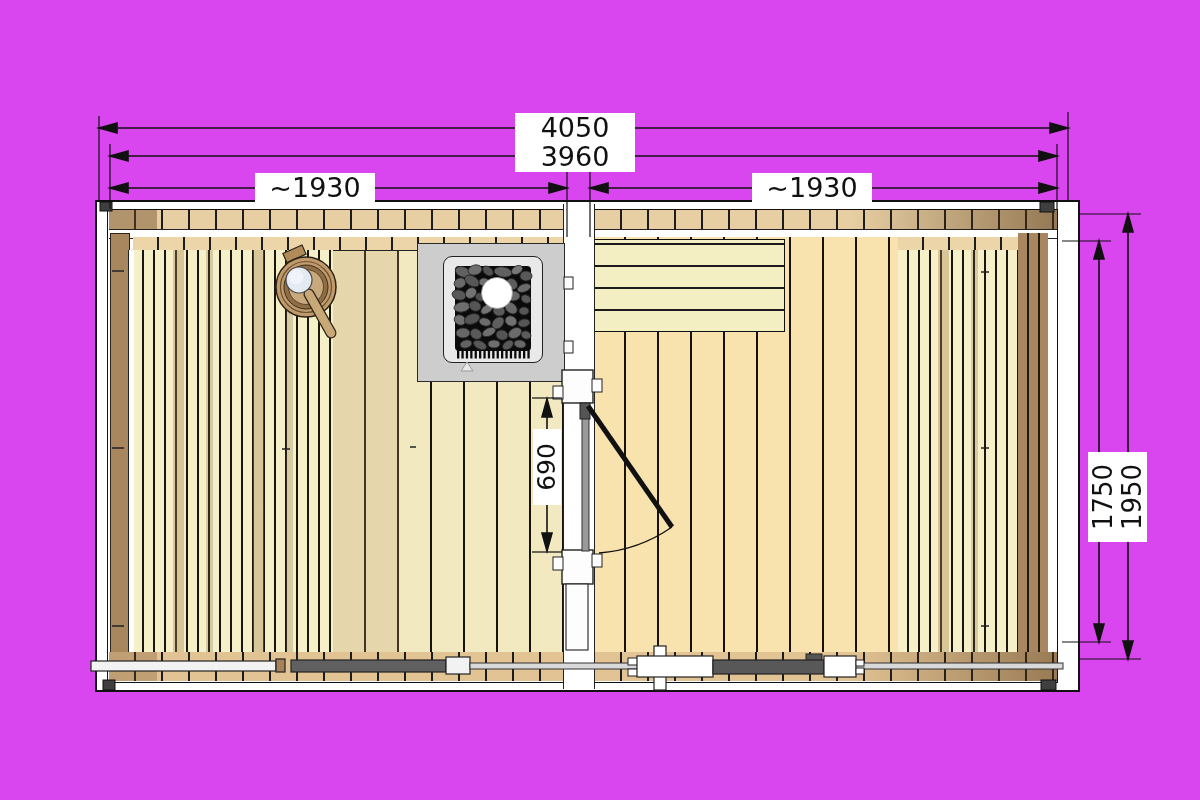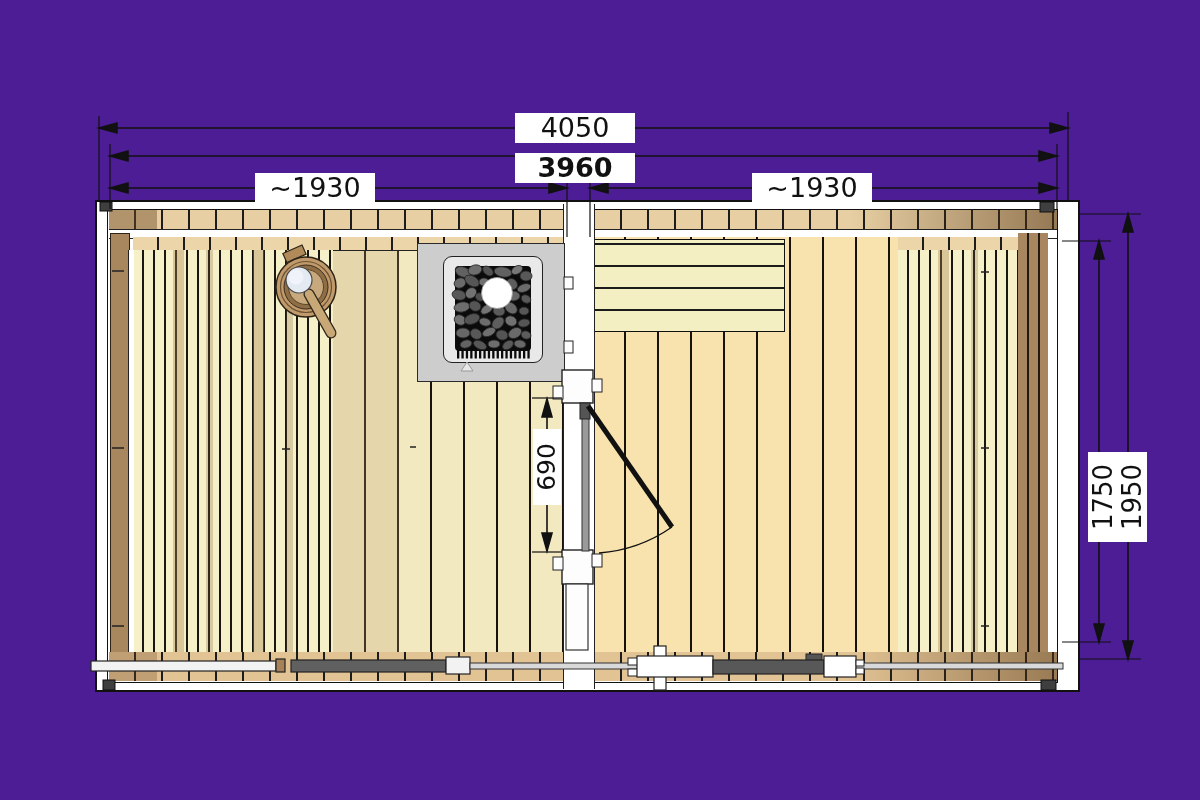--- a/index.html
+++ b/index.html
@@ -1,16 +1,16 @@
 <!DOCTYPE html>
 <html style="--floor: #F8E3AE; --floor_light: #F3E9C0; --wall_plank: #E8CFA3; --bench_slat: #F6F0C8; --side_wall: #A8875F; --stove_body: #CDCDCD; --stones: #0B0B0B; --ladle_cup: #E4EAF2; --bucket_wood: #C19A6B; --dimension_line: #111111;"><head>
 <meta charset="utf-8">
 <style>
   html,body{margin:0;padding:0;background:#fff;}
-  #canvas{position:relative;width:1200px;height:800px;background:#4c1d95;overflow:hidden;
+  #canvas{position:relative;width:1200px;height:800px;background:#d946ef;overflow:hidden;
           font-family:"DejaVu Sans","Liberation Sans",sans-serif;color:#111;}
   .abs{position:absolute;}
   
   #outer-frame{left:95px;top:200px;width:981px;height:488px;border:2px solid #111;background:#fff;}
   #inner-frame{left:107px;top:209px;width:949px;height:472px;border:1.5px solid #111;background:#fff;}
   
   .row1{left:109px;top:210px;width:948px;height:19px;
         background:repeating-linear-gradient(90deg,#E8CFA3 0 25px,#1c1c1c 25px 27px);}
   .gapband{left:109px;top:229px;width:948px;height:8px;background:#fff;border-top:1px solid #222;border-bottom:1px solid #222;}
   .row2L{left:133px;top:237px;width:430px;height:13px;
@@ -263,20 +263,20 @@
 
       <line x1="532" y1="398" x2="562" y2="398" stroke-width="1.2"></line>
       <line x1="532" y1="552" x2="562" y2="552" stroke-width="1.2"></line>
       <line x1="547" y1="399" x2="547" y2="551"></line>
       <polygon points="547,399 542,417 552,417"></polygon>
         <polygon points="547,551 542,533 552,533"></polygon>
     </g>
   </svg>
 
   <div class="dimlabel" style="left:515px;top:113px;width:120px;">4050</div>
-  <div class="dimlabel" style="left:515px;top:153px;width:120px;font-weight:bold;">3960</div>
+  <div class="dimlabel" style="left:515px;top:142px;width:120px;">3960</div>
   <div class="dimlabel" style="left:255px;top:173px;width:120px;">~1930</div>
   <div class="dimlabel" style="left:752px;top:173px;width:120px;">~1930</div>
   <div class="dimlabel rot" style="left:1009px;top:433px;width:90px;font-size:26px;transform-origin:94px 15px;">1750</div>
   <div class="dimlabel rot" style="left:1038px;top:433px;width:90px;font-size:26px;transform-origin:94px 15px;">1950</div>
   <div class="dimlabel rot" style="left:509px;top:453px;width:76px;font-size:25px;height:28px;line-height:28px;">690</div>
 
 </div>
 
 </body></html>

